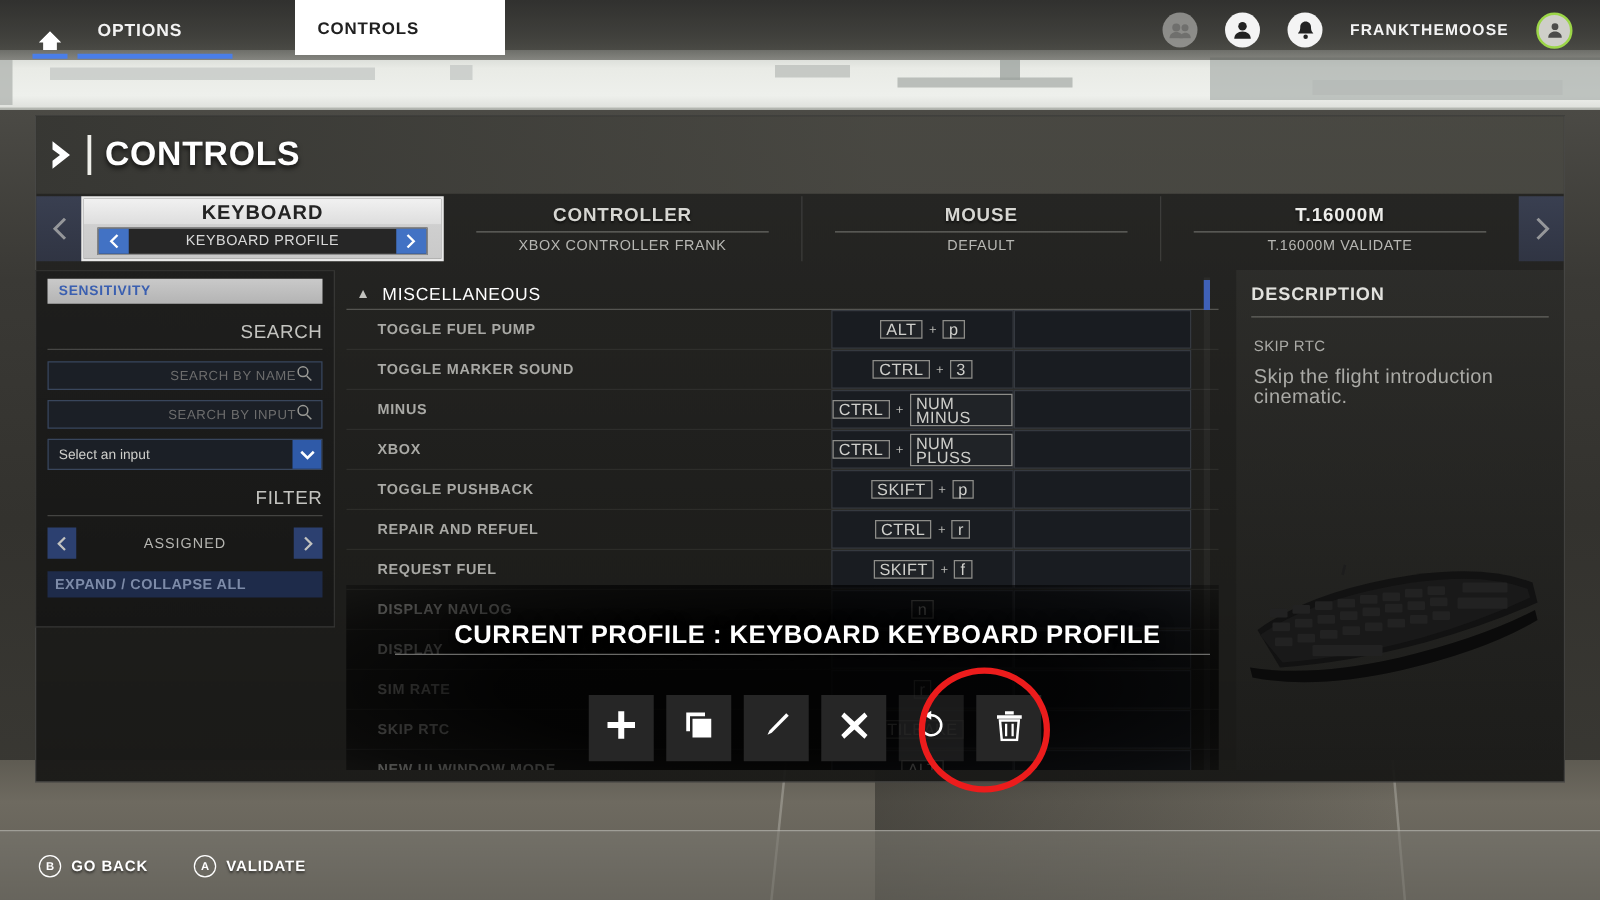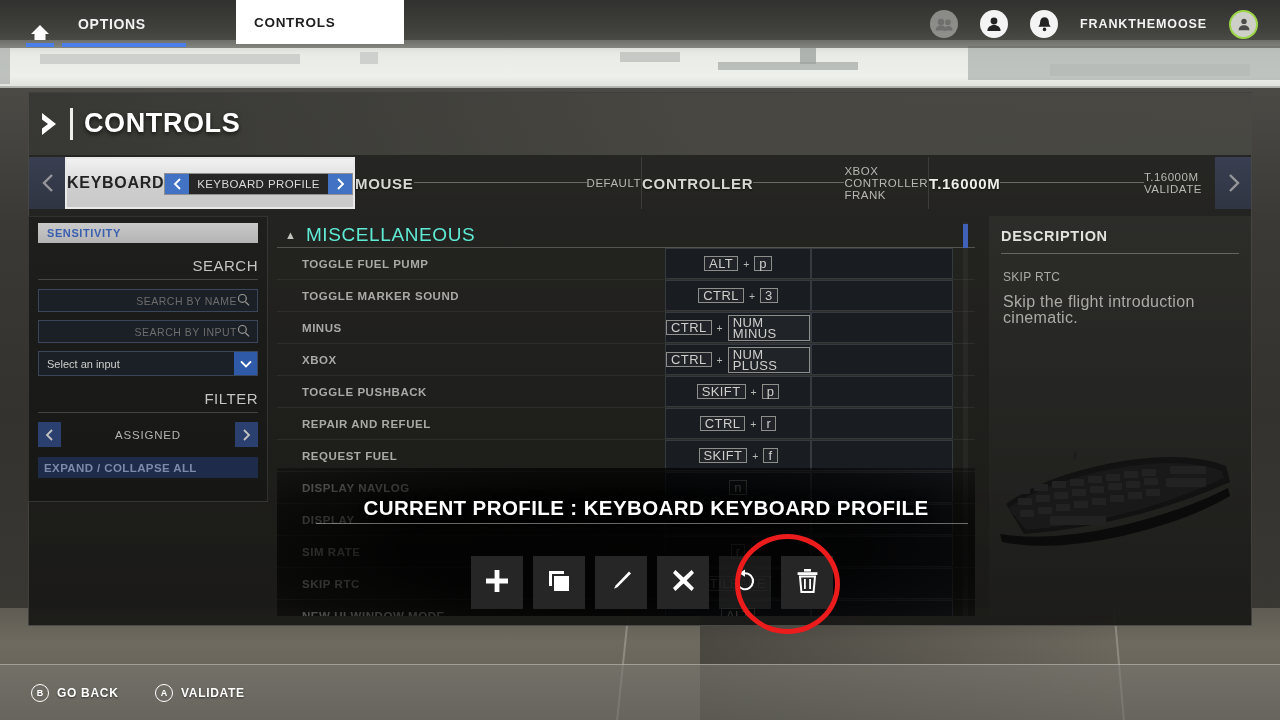--- a/index.html
+++ b/index.html
@@ -56,21 +56,21 @@
   .chev-mark{position:absolute;left:40px;top:111px;width:22px;height:26px;}
   .head-bar{position:absolute;left:70px;top:108px;width:3px;height:32px;background:#efefea;}
   .panel-title{position:absolute;left:84px;top:108px;color:#ffffff;font-size:27px;font-weight:bold;
     letter-spacing:.6px;text-shadow:0 2px 4px rgba(0,0,0,.7);}
 
   
   .tabs-row{position:absolute;left:29px;top:157px;width:1222px;height:52px;display:flex;align-items:stretch;}
   .tab-arrow{width:36px;display:flex;align-items:center;justify-content:center;
     background:linear-gradient(180deg,rgba(64,72,96,.75),rgba(52,58,78,.75));}
   .tab-arrow svg{opacity:.65;}
-  .dev-tab{flex:1;position:relative;display:flex;flex-direction:row;align-items:center;justify-content:center;
+  .dev-tab{flex:1;position:relative;display:flex;flex-direction:column;align-items:center;justify-content:center;
     border-right:1px solid rgba(150,150,145,.22);box-sizing:border-box;}
   .dev-tab .dev-name{font-size:15px;font-weight:bold;letter-spacing:.7px;color:#d6d6d2;
     text-shadow:0 1px 2px rgba(0,0,0,.6);}
   .dev-tab .dev-sep{width:82%;height:1px;background:rgba(190,190,185,.45);margin:4px 0 5px;}
   .dev-tab .dev-prof{font-size:11.5px;color:#b7b7b3;letter-spacing:.5px;}
   .dev-tab.active{background:linear-gradient(180deg,#f1f1f1 0%,#dedede 42%,#cfcfcf 43%,#c9c9c9 100%);
     border:2px solid #e9e9e9;box-sizing:border-box;}
   .dev-tab.active .dev-name{color:#232323;text-shadow:none;font-size:16px;}
   .prof-select{display:flex;align-items:stretch;width:92%;height:22px;margin-top:2px;
     background:#262626;border:1px solid #8f8f8f;box-sizing:border-box;}
@@ -99,21 +99,21 @@
   .filt-row .fval{flex:1;display:flex;align-items:center;justify-content:center;color:#b4b4b0;
     font-size:11.5px;letter-spacing:.8px;}
   .expand-btn{height:21px;background:#1e2b4a;display:flex;align-items:center;padding-left:6px;box-sizing:border-box;}
   .expand-btn span{color:#7d8ba8;font-size:11.5px;font-weight:bold;letter-spacing:.4px;}
 
   
   .bindings{position:absolute;left:277px;top:222px;width:698px;height:394px;overflow:hidden;}
   .grp-head{display:flex;align-items:center;height:26px;padding-left:8px;box-sizing:border-box;
     border-bottom:1px solid rgba(160,160,155,.40);}
   .grp-head .gcar{color:#c2c2be;font-size:11px;margin-right:10px;}
-  .grp-head .gname{color:#5eead4;font-size:19px;letter-spacing:.6px;}
+  .grp-head .gname{color:#ffffff;font-size:14px;letter-spacing:.6px;}
   .brow{display:flex;align-items:stretch;height:31px;border-bottom:1px solid rgba(120,120,115,.16);}
   .brow .bname{width:388px;display:flex;align-items:center;padding-left:25px;box-sizing:border-box;
     color:#a9a9a5;font-size:11.5px;font-weight:bold;letter-spacing:.55px;}
   .brow .bkey{width:146px;background:#191c21;border:1px solid rgba(120,125,135,.30);box-sizing:border-box;
     display:flex;align-items:center;justify-content:center;gap:5px;}
   .brow .bkey2{width:142px;background:#191c21;border:1px solid rgba(120,125,135,.30);box-sizing:border-box;}
   .kchip{border:1px solid #8d8d89;color:#cfcfcb;font-size:13px;padding:1px 4px;line-height:11px;
     letter-spacing:.4px;background:rgba(255,255,255,.03);}
   .kplus{color:#b9b9b5;font-size:10.5px;}
   .scroll-track{position:absolute;left:963px;top:222px;width:5px;height:394px;background:rgba(255,255,255,.04);}
@@ -252,29 +252,29 @@
         <div class="pval">KEYBOARD PROFILE</div>
         <div class="pbtn">
           <svg width="9" height="12" viewBox="0 0 9 12">
               <path d="M2 1 L7 6 L2 11" stroke="#ffffff" stroke-width="1.9" fill="none"></path>
             </svg>
         </div>
       </div>
     </div>
 
     <div class="dev-tab">
+      <div class="dev-name">CONTROLLER</div>
+      <div class="dev-sep"></div>
+      <div class="dev-prof">XBOX CONTROLLER FRANK</div>
+    </div>
+
+    <div class="dev-tab">
       <div class="dev-name">MOUSE</div>
       <div class="dev-sep"></div>
       <div class="dev-prof">DEFAULT</div>
-    </div>
-
-    <div class="dev-tab">
-      <div class="dev-name">CONTROLLER</div>
-      <div class="dev-sep"></div>
-      <div class="dev-prof">XBOX CONTROLLER FRANK</div>
     </div>
 
     <div class="dev-tab" style="border-right:none;">
       <div class="dev-name" style="color:#ededea;">T.16000M</div>
       <div class="dev-sep"></div>
       <div class="dev-prof">T.16000M VALIDATE</div>
     </div>
 
     <div class="tab-arrow">
       <svg width="13" height="18" viewBox="0 0 13 18">

